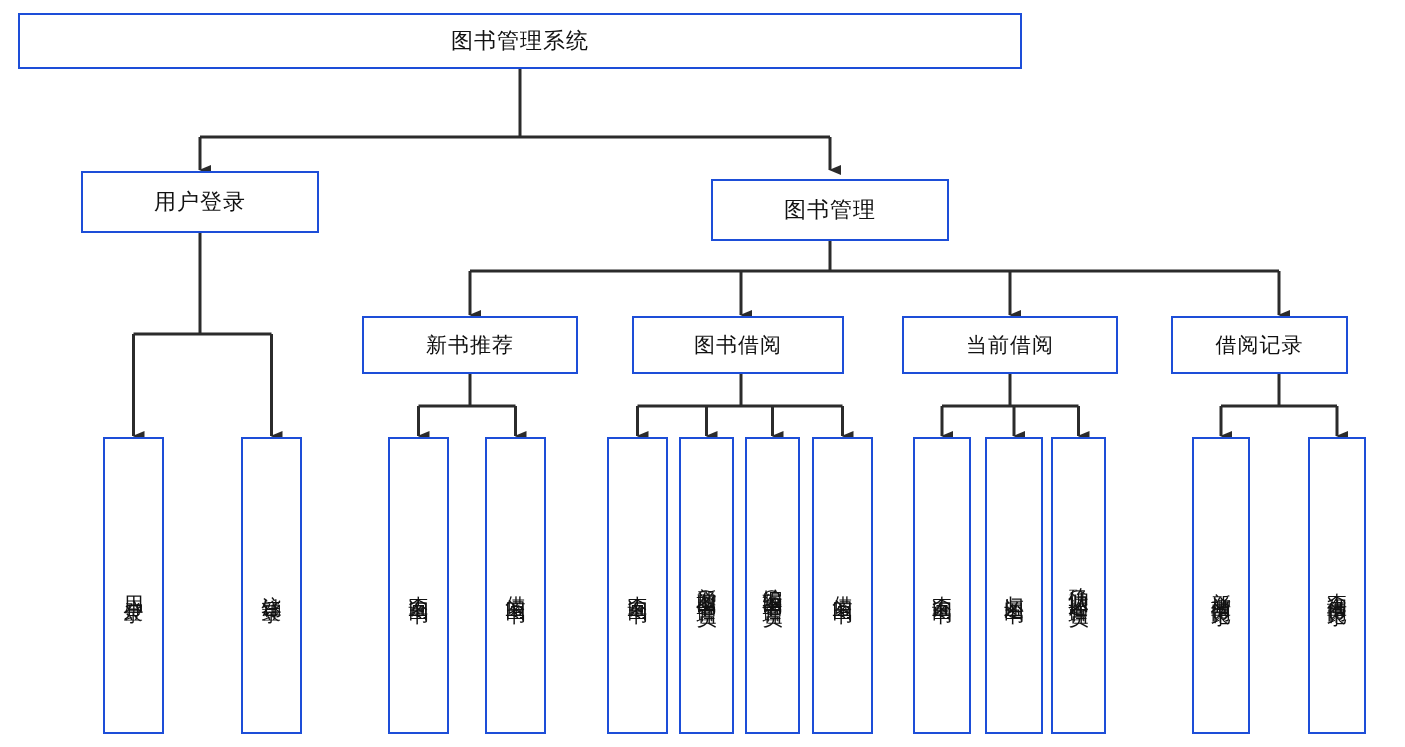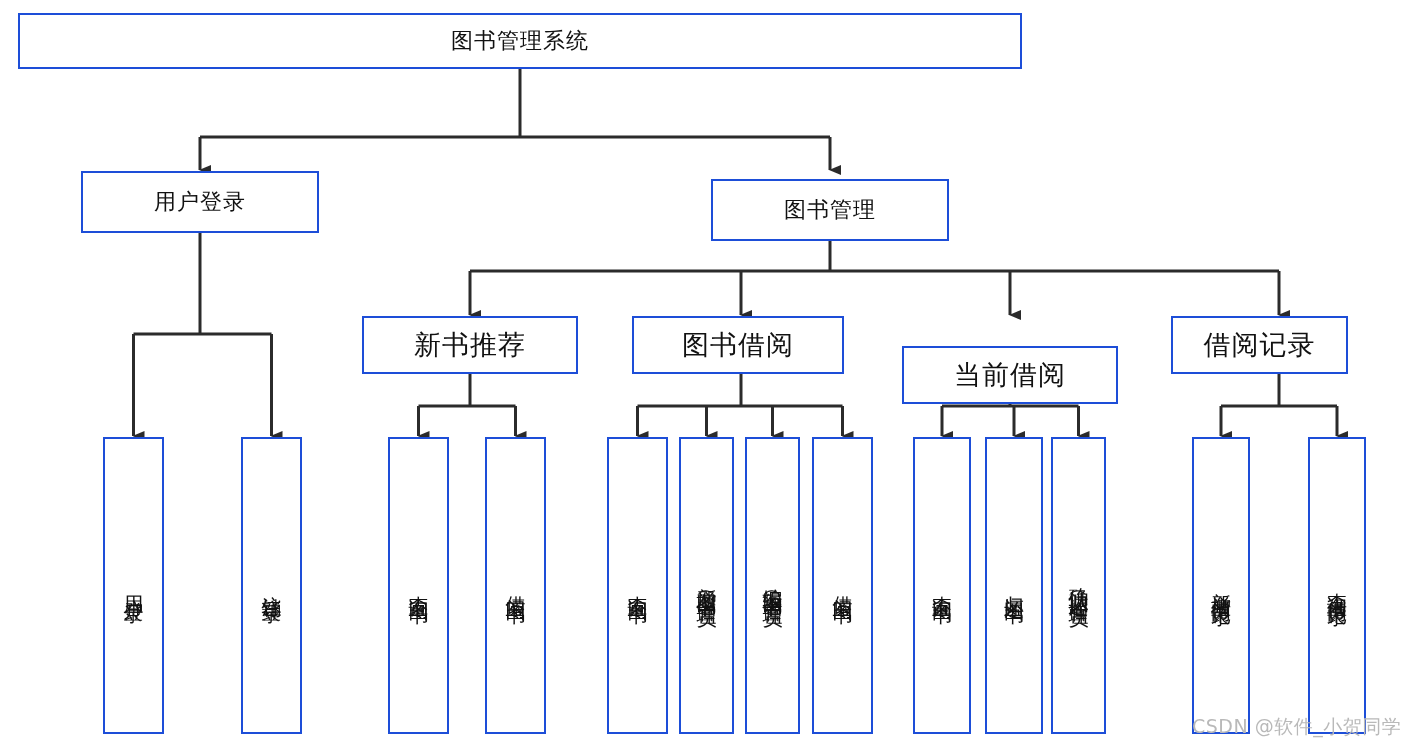--- a/index.html
+++ b/index.html
@@ -29,21 +29,21 @@
   }
   .node.vertical .node-label{
     writing-mode:vertical-rl;
     text-orientation:upright;
     letter-spacing:3px;
     font-size:20px;
     white-space:nowrap;
   }
   .node.level-0 .node-label{font-size:22px;}
   .node.level-1 .node-label{font-size:22px;}
-  .node.level-2 .node-label{font-size:27px;}
+  .node.level-2 .node-label{font-size:21px;}
   .watermark{
     position:absolute;
     font-size:19px;
     color:#b9b9b9;
     white-space:nowrap;
     letter-spacing:0.5px;
     pointer-events:none;
   }
 </style>
 </head>
@@ -101,21 +101,21 @@
       </div>
       <div class="node level-1" style="left: 711px; top: 167px; width: 238px; height: 62px; margin-top: 12px;">
         <span class="node-label">图书管理</span>
       </div>
       <div class="node level-2" style="left: 362px; top: 316px; width: 216px; height: 58px;">
         <span class="node-label">新书推荐</span>
       </div>
       <div class="node level-2" style="left: 632px; top: 316px; width: 212px; height: 58px;">
         <span class="node-label">图书借阅</span>
       </div>
-      <div class="node level-2" style="left: 902px; top: 316px; width: 216px; height: 58px; margin-top: 30px;">
+      <div class="node level-2" style="left: 902px; top: 316px; width: 216px; height: 58px;">
         <span class="node-label">当前借阅</span>
       </div>
       <div class="node level-2" style="left: 1171px; top: 316px; width: 177px; height: 58px;">
         <span class="node-label">借阅记录</span>
       </div>
       <div class="node level-3 vertical" style="left: 103px; top: 437px; width: 61px; height: 297px;">
         <span class="node-label">用户登录</span>
       </div>
       <div class="node level-3 vertical" style="left: 241px; top: 437px; width: 61px; height: 297px;">
         <span class="node-label">注销登录</span>
@@ -147,14 +147,13 @@
       <div class="node level-3 vertical" style="left: 1051px; top: 437px; width: 55px; height: 297px;">
         <span class="node-label">确认归还（管理员）</span>
       </div>
       <div class="node level-3 vertical" style="left: 1192px; top: 437px; width: 58px; height: 297px;">
         <span class="node-label">新增借阅记录</span>
       </div>
       <div class="node level-3 vertical" style="left: 1308px; top: 437px; width: 58px; height: 297px;">
         <span class="node-label">查询借阅记录</span>
       </div>
     </div>
-  <div class="watermark" style="left: 1192px; top: 714px;">CSDN @软件_小贺同学</div>
 </div>
 
 </body></html>

